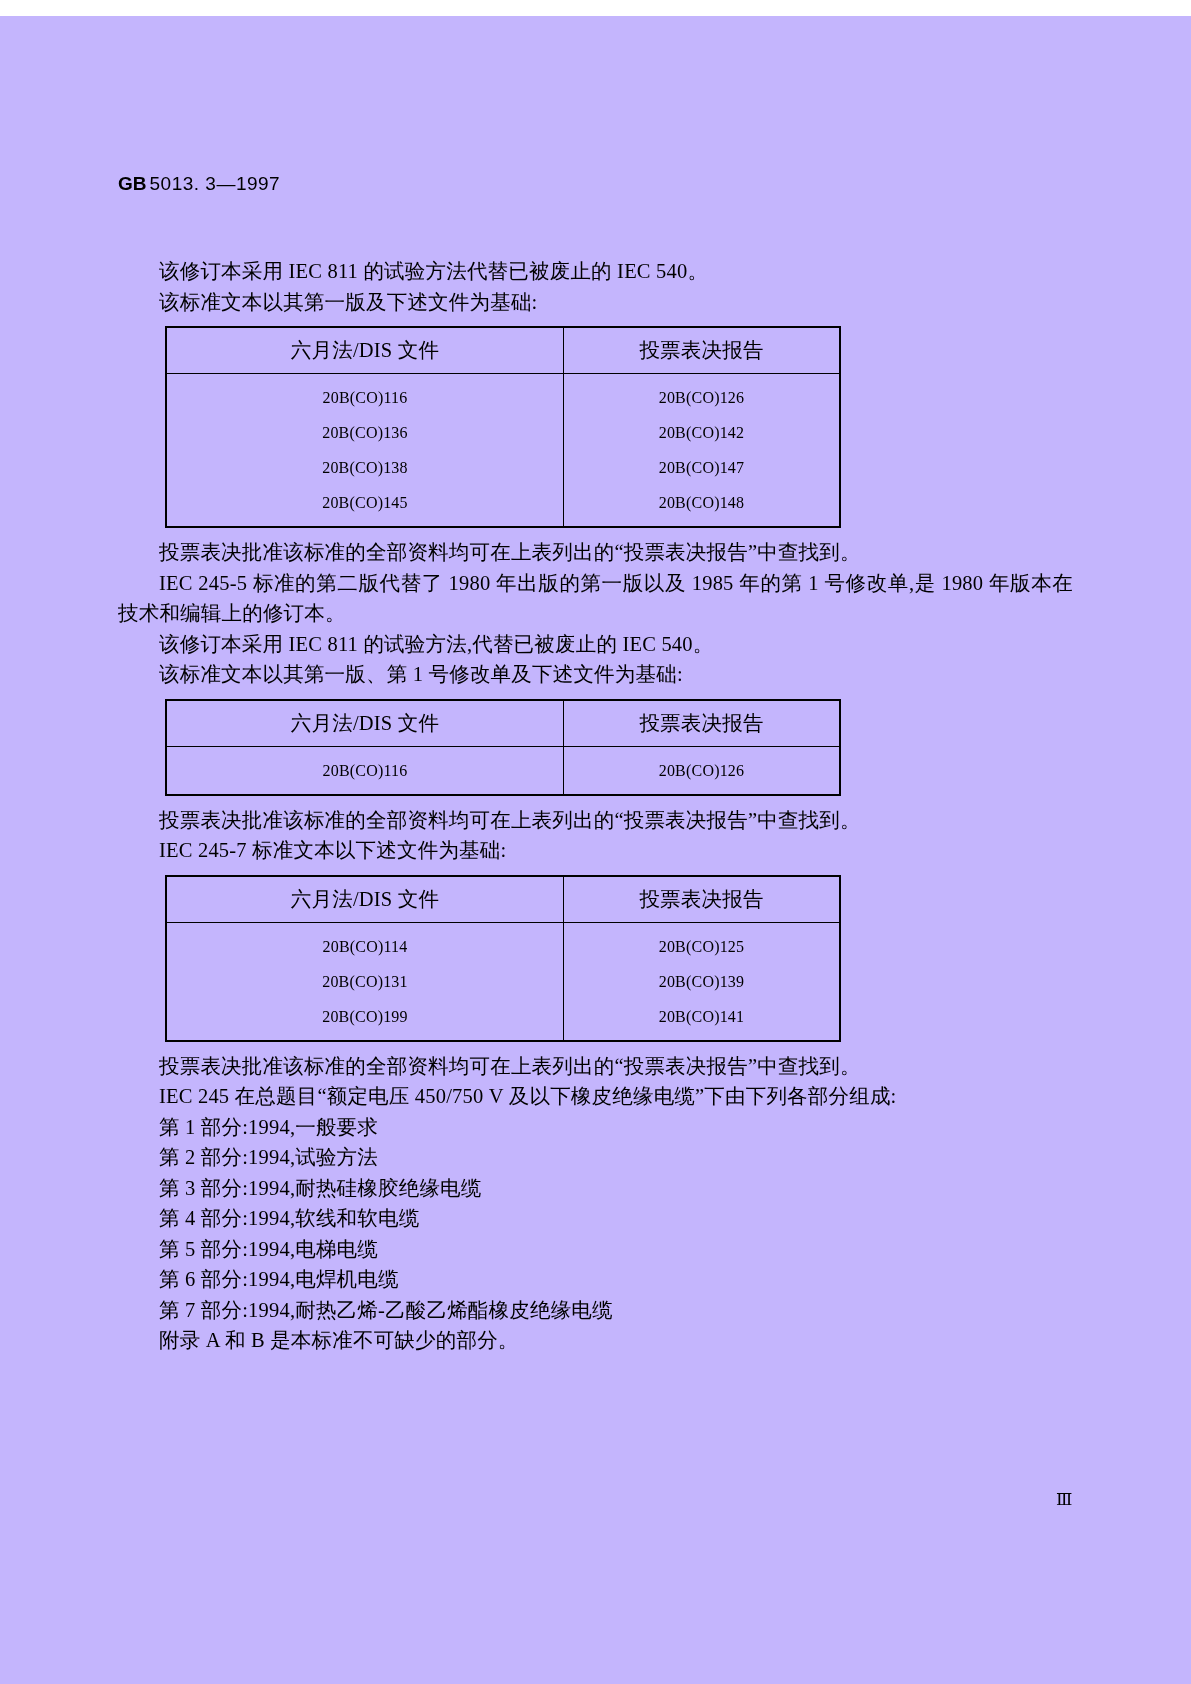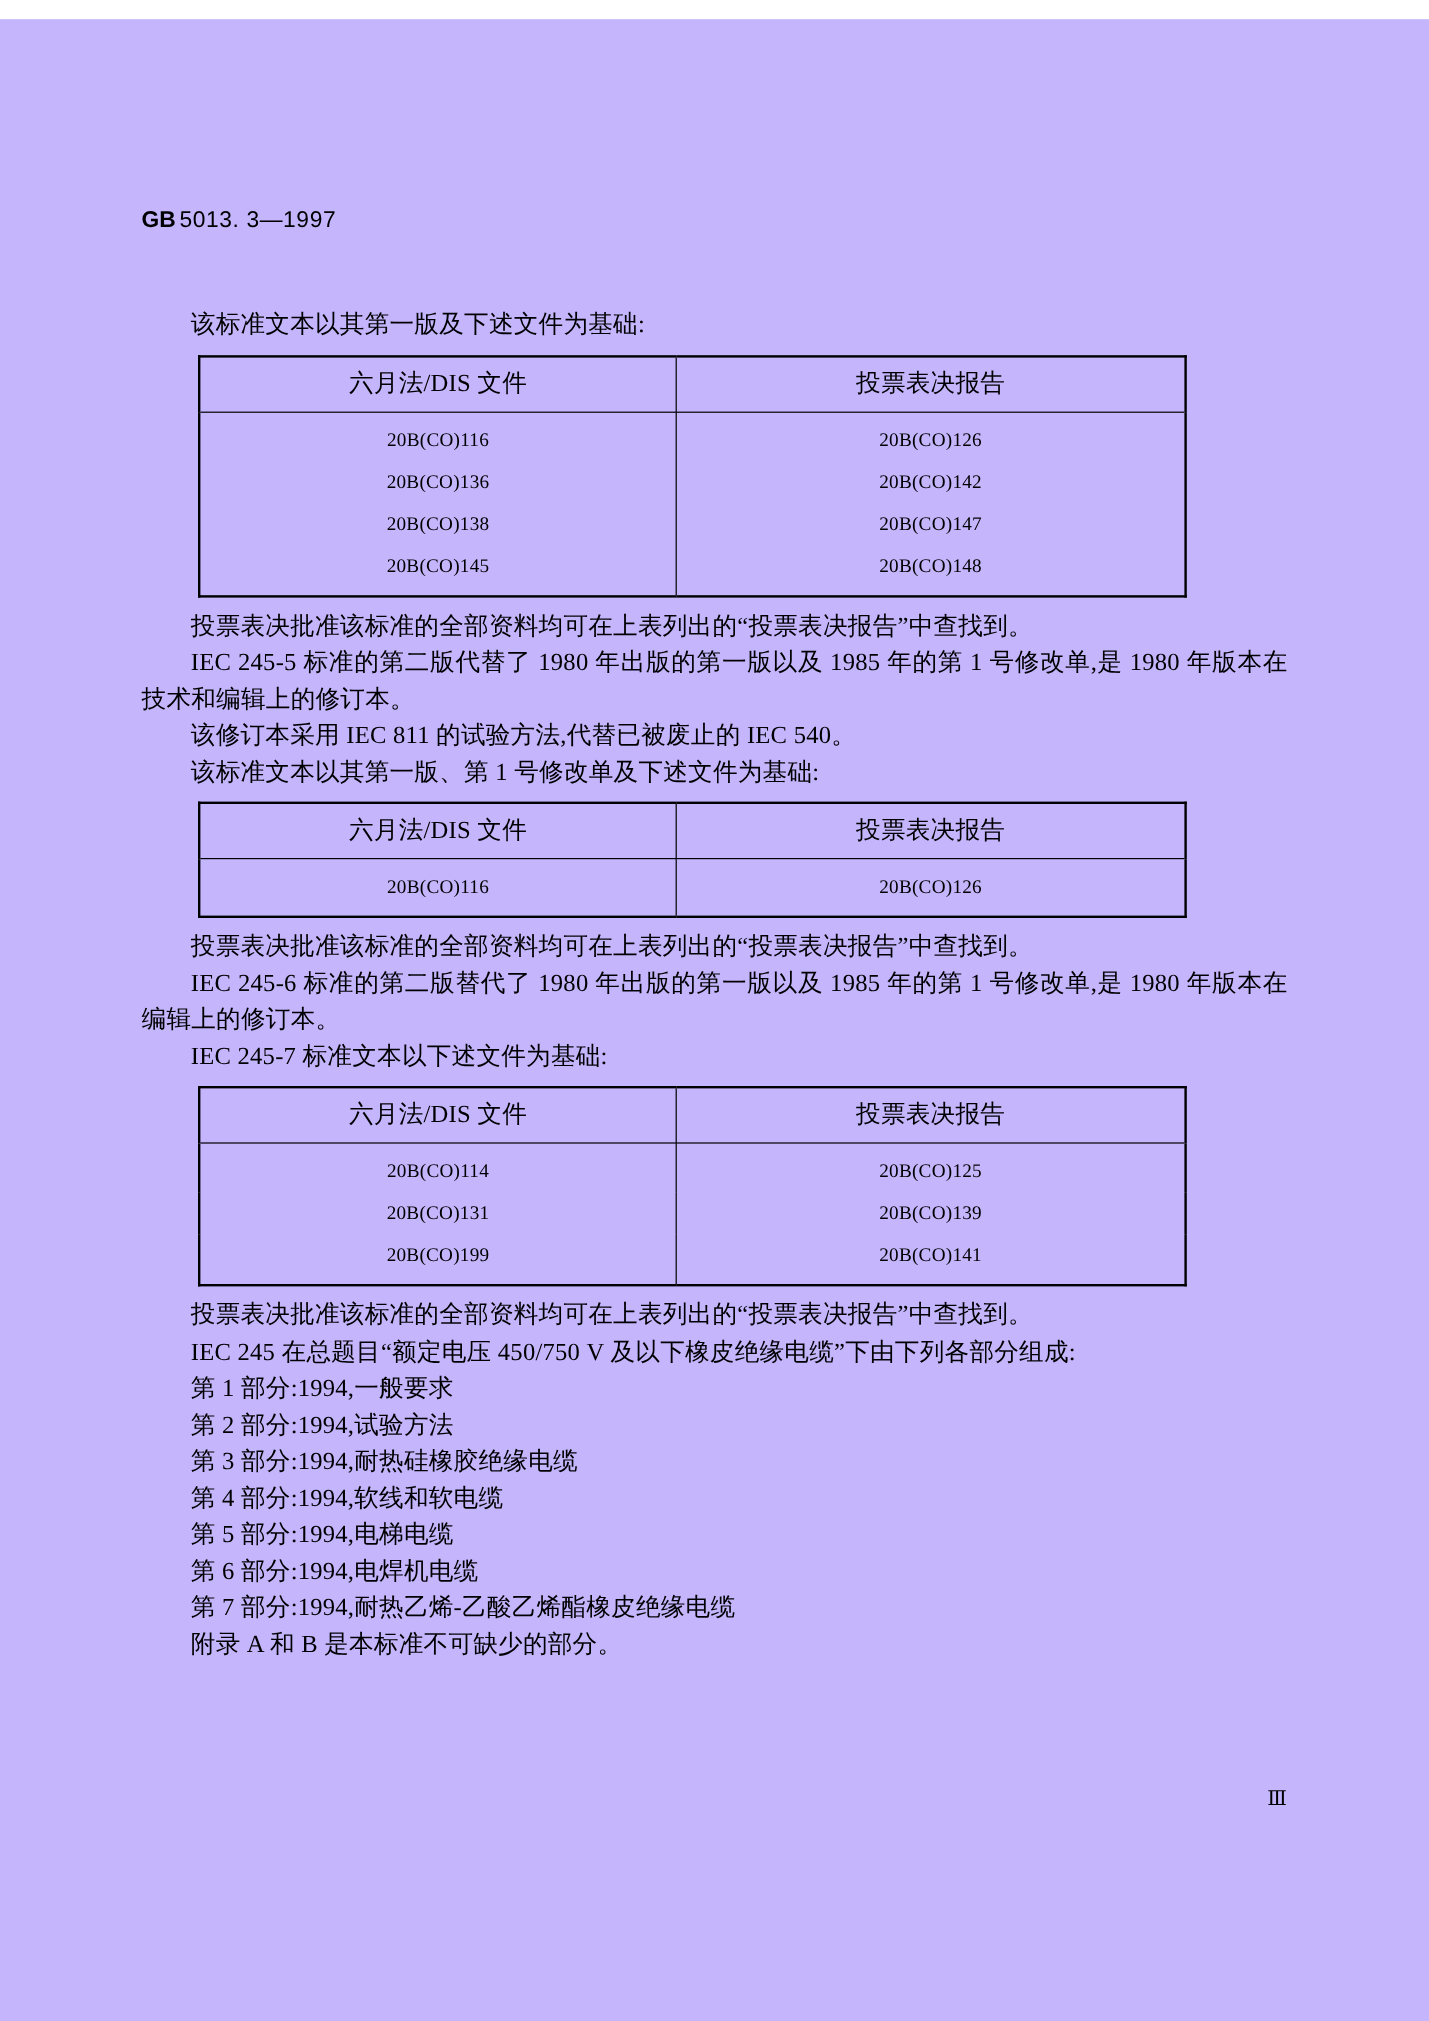--- a/index.html
+++ b/index.html
@@ -59,21 +59,21 @@
     margin: 0;
     padding: 0;
     font-size: 20.5px;
     line-height: 30.5px;
     text-indent: 41px;
     letter-spacing: 0.2px;
     white-space: nowrap;
   }
   table.doc-table {
     border-collapse: collapse;
-    width: 824px;
+    width: 676px;
     margin: 9px 0 9px 47px;
     table-layout: fixed;
     padding-left: 20px;
   }
   table.doc-table td,
   table.doc-table th {
     border: none;
     text-align: center;
     font-size: 20.5px;
     font-weight: normal;
@@ -125,20 +125,21 @@
 <body>
 
 <div class="page">
 
   <div class="doc-header">
     <span class="gb">GB</span><span class="sp-s"></span><span class="num">5013. 3—1997</span>
   </div>
 
   <div class="body-block">
 
+    <p class="para indent">该修订本采用 IEC 811 的试验方法代替已被废止的 IEC 540。</p>
     <p class="para indent">该标准文本以其第一版及下述文件为基础:</p>
 
     <table class="doc-table">
       <thead>
         <tr class="hdr-row">
           <th class="col-l">六月法/DIS 文件</th>
           <th class="col-r">投票表决报告</th>
         </tr>
       </thead>
       <tbody>
@@ -175,21 +176,20 @@
       </thead>
       <tbody>
         <tr class="first-body last-body">
           <td class="col-l">20B(CO)116</td>
           <td class="col-r">20B(CO)126</td>
         </tr>
       </tbody>
     </table>
 
     <p class="para indent">投票表决批准该标准的全部资料均可在上表列出的“投票表决报告”中查找到。</p>
-    <p class="para indent">IEC 245-6 标准的第二版替代了 1980 年出版的第一版以及 1985 年的第 1 号修改单,是 1980 年版本在编辑上的修订本。</p>
     <p class="para indent">IEC 245-7 标准文本以下述文件为基础:</p>
 
     <table class="doc-table">
       <thead>
         <tr class="hdr-row">
           <th class="col-l">六月法/DIS 文件</th>
           <th class="col-r">投票表决报告</th>
         </tr>
       </thead>
       <tbody>

